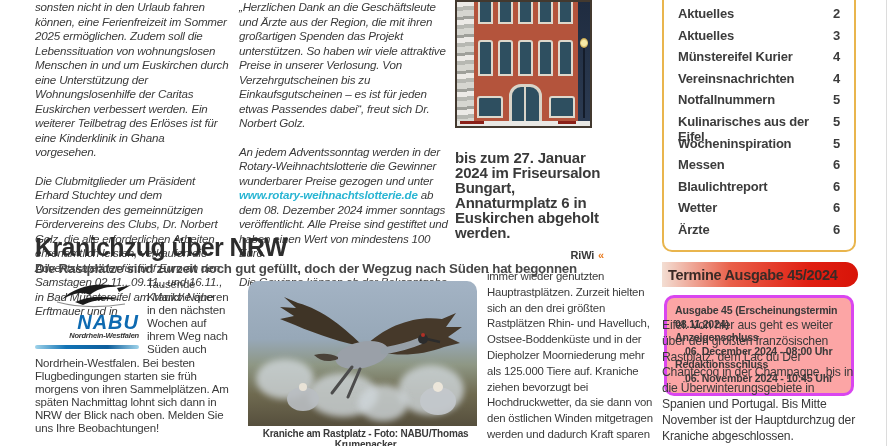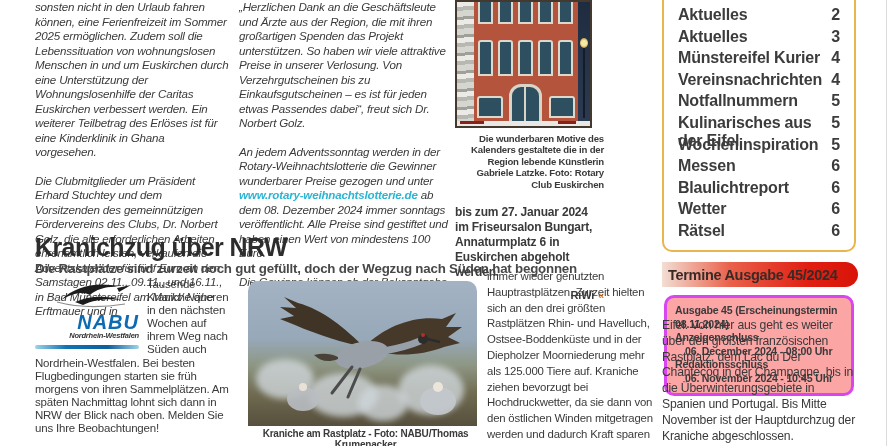--- a/index.html
+++ b/index.html
@@ -25,21 +25,21 @@
   .lantern{position:absolute;right:2px;top:36px;width:8px;height:10px;border-radius:50%;
            background:radial-gradient(circle,#f5e9a8 0 40%,#caa94e 70%,#6b5a2c 100%);}
   .lpost{position:absolute;right:5px;top:46px;width:2px;height:70px;background:#141c2a;}
   .win{position:absolute;background:#2e4f60;border:2px solid #ddd8cc;border-radius:3px 3px 0 0;box-sizing:border-box;}
   .door{position:absolute;left:52px;top:82px;width:33px;height:44px;background:#2e4f60;
         border:3px solid #d9d4c8;border-radius:12px 12px 0 0;box-sizing:border-box;}
   .door:after{content:"";position:absolute;left:45%;top:0;bottom:0;width:2px;background:#d9d4c8;}
   .snow{position:absolute;left:0;right:0;bottom:0;height:5px;background:#e9e8e4;}
   .sig{position:absolute;bottom:2px;height:3px;background:#8a2018;}
   .cap3{font-size:9.6px;line-height:11.4px;font-weight:bold;text-align:right;margin-top:5px;letter-spacing:-0.2px;}
-  .c3body{font-weight:bold;font-size:12px;line-height:15px;margin-top:15px;letter-spacing:-0.2px;}
+  .c3body{font-weight:bold;font-size:15px;line-height:15px;margin-top:22px;letter-spacing:-0.2px;}
   .byline{margin-top:8px;text-align:right;font-weight:bold;font-size:11px;}
   .bymark{color:#e87a1e;margin-left:4px;}
 
   
   #a2head{position:absolute;left:35px;top:233px;font-size:25px;font-weight:bold;
           color:#2d2d2d;letter-spacing:-0.6px;}
   #a2sub{position:absolute;left:35px;top:261px;font-size:13.3px;font-weight:bold;color:#484848;letter-spacing:-0.2px;}
   #a2c1{position:absolute;left:35px;top:278px;width:201px;height:168px;overflow:hidden;
         font-size:11.5px;line-height:13.1px;letter-spacing:-0.2px;}
   #a2c1 p{margin:0 0 12px 0;}
@@ -54,21 +54,21 @@
          background:linear-gradient(180deg,#a3b3c4 0%,#97a8b8 40%,#8e9784 58%,#6f6a50 78%,#564f3d 100%);}
   .blob{position:absolute;background:#cfd6da;border-radius:50%;filter:blur(3px);opacity:.8;}
   #photocap{position:absolute;left:248px;top:428px;width:235px;text-align:center;
             font-size:10px;font-weight:bold;letter-spacing:-0.2px;}
   #a2c3{position:absolute;left:487px;top:269px;width:170px;
         font-size:11.4px;line-height:15.8px;letter-spacing:-0.2px;}
 
   
   #toc{position:absolute;left:662px;top:-14px;width:194px;height:266px;box-sizing:border-box;
        border:2px solid #e9b54d;border-radius:10px;padding:18px 14px 0 14px;background:#fff;}
-  .tocrow{display:flex;justify-content:space-between;font-size:16px;font-weight:bold;
+  .tocrow{display:flex;justify-content:space-between;font-size:13px;font-weight:bold;
           color:#3c3c3c;height:21.6px;align-items:flex-start;letter-spacing:-0.2px;}
   #banner{position:absolute;left:662px;top:262px;width:196px;height:25px;box-sizing:border-box;
           border-radius:0 13px 13px 0;padding:4px 0 12px 6px;
           background:linear-gradient(90deg,#f3ded3 0%,#e9604a 35%,#e01f12 75%,#d81408 100%);}
   #banner span{font-size:14.5px;font-weight:bold;color:#3a2a26;letter-spacing:-0.3px;}
   #tbox{position:absolute;left:664px;top:295px;width:190px;box-sizing:border-box;
         border:3px solid #d946ef;border-radius:10px;background:#fca5a5;padding:6px 8px 7px 8px;}
   #tbox div{font-size:10.6px;font-weight:bold;line-height:13.6px;color:#3a3a3a;letter-spacing:-0.2px;}
   #tbox .ind{padding-left:10px;}
   #sbtext{position:absolute;left:662px;top:318px;width:196px;height:128px;overflow:hidden;
@@ -110,21 +110,20 @@
           <div class="win" style="left: 81px; top: 38px; width: 15px; height: 36px;"></div>
           <div class="win" style="left: 101px; top: 38px; width: 15px; height: 36px;"></div>
         </div>
       <div class="win" style="left:20px;top:94px;width:26px;height:22px;"></div>
       <div class="win" style="left:92px;top:94px;width:26px;height:22px;"></div>
       <div class="door"></div>
       <div class="snow"></div>
       <div class="sig" style="left:3px;width:24px;"></div>
       <div class="sig" style="right:14px;width:18px;"></div>
     </div>
-    <div class="cap3">Die wunderbaren Motive des Kalenders gestaltete die in der Region lebende Künstlerin Gabriele Latzke. Foto: Rotary Club Euskirchen</div>
     <div class="c3body">bis zum 27. Januar 2024 im Friseursalon Bungart, Annaturmplatz 6 in Euskirchen abgeholt werden.</div>
     <div class="byline"><span>RiWi</span><span class="bymark">«</span></div>
   </div>
 
   <div id="a2head">Kranichzug über NRW</div>
   <div id="a2sub">Die Rastplätze sind zurzeit noch gut gefüllt, doch der Wegzug nach Süden hat begonnen</div>
 
   <div id="a2c1">
     <div class="nabu">
       <svg width="92" height="30" viewBox="0 0 92 30">
@@ -203,21 +202,21 @@
       </div>
       <div class="tocrow">
         <span>Blaulichtreport</span>
         <span>6</span>
       </div>
       <div class="tocrow">
         <span>Wetter</span>
         <span>6</span>
       </div>
       <div class="tocrow">
-        <span>Rätsel</span>
+        <span>Ärzte</span>
         <span>6</span>
       </div>
     </div>
 
   <div id="banner">
     <span>Termine Ausgabe 45/2024</span>
   </div>
 
   <div id="tbox">
     <div>Ausgabe 45 (Erscheinungstermin 08.11.2024)</div>

